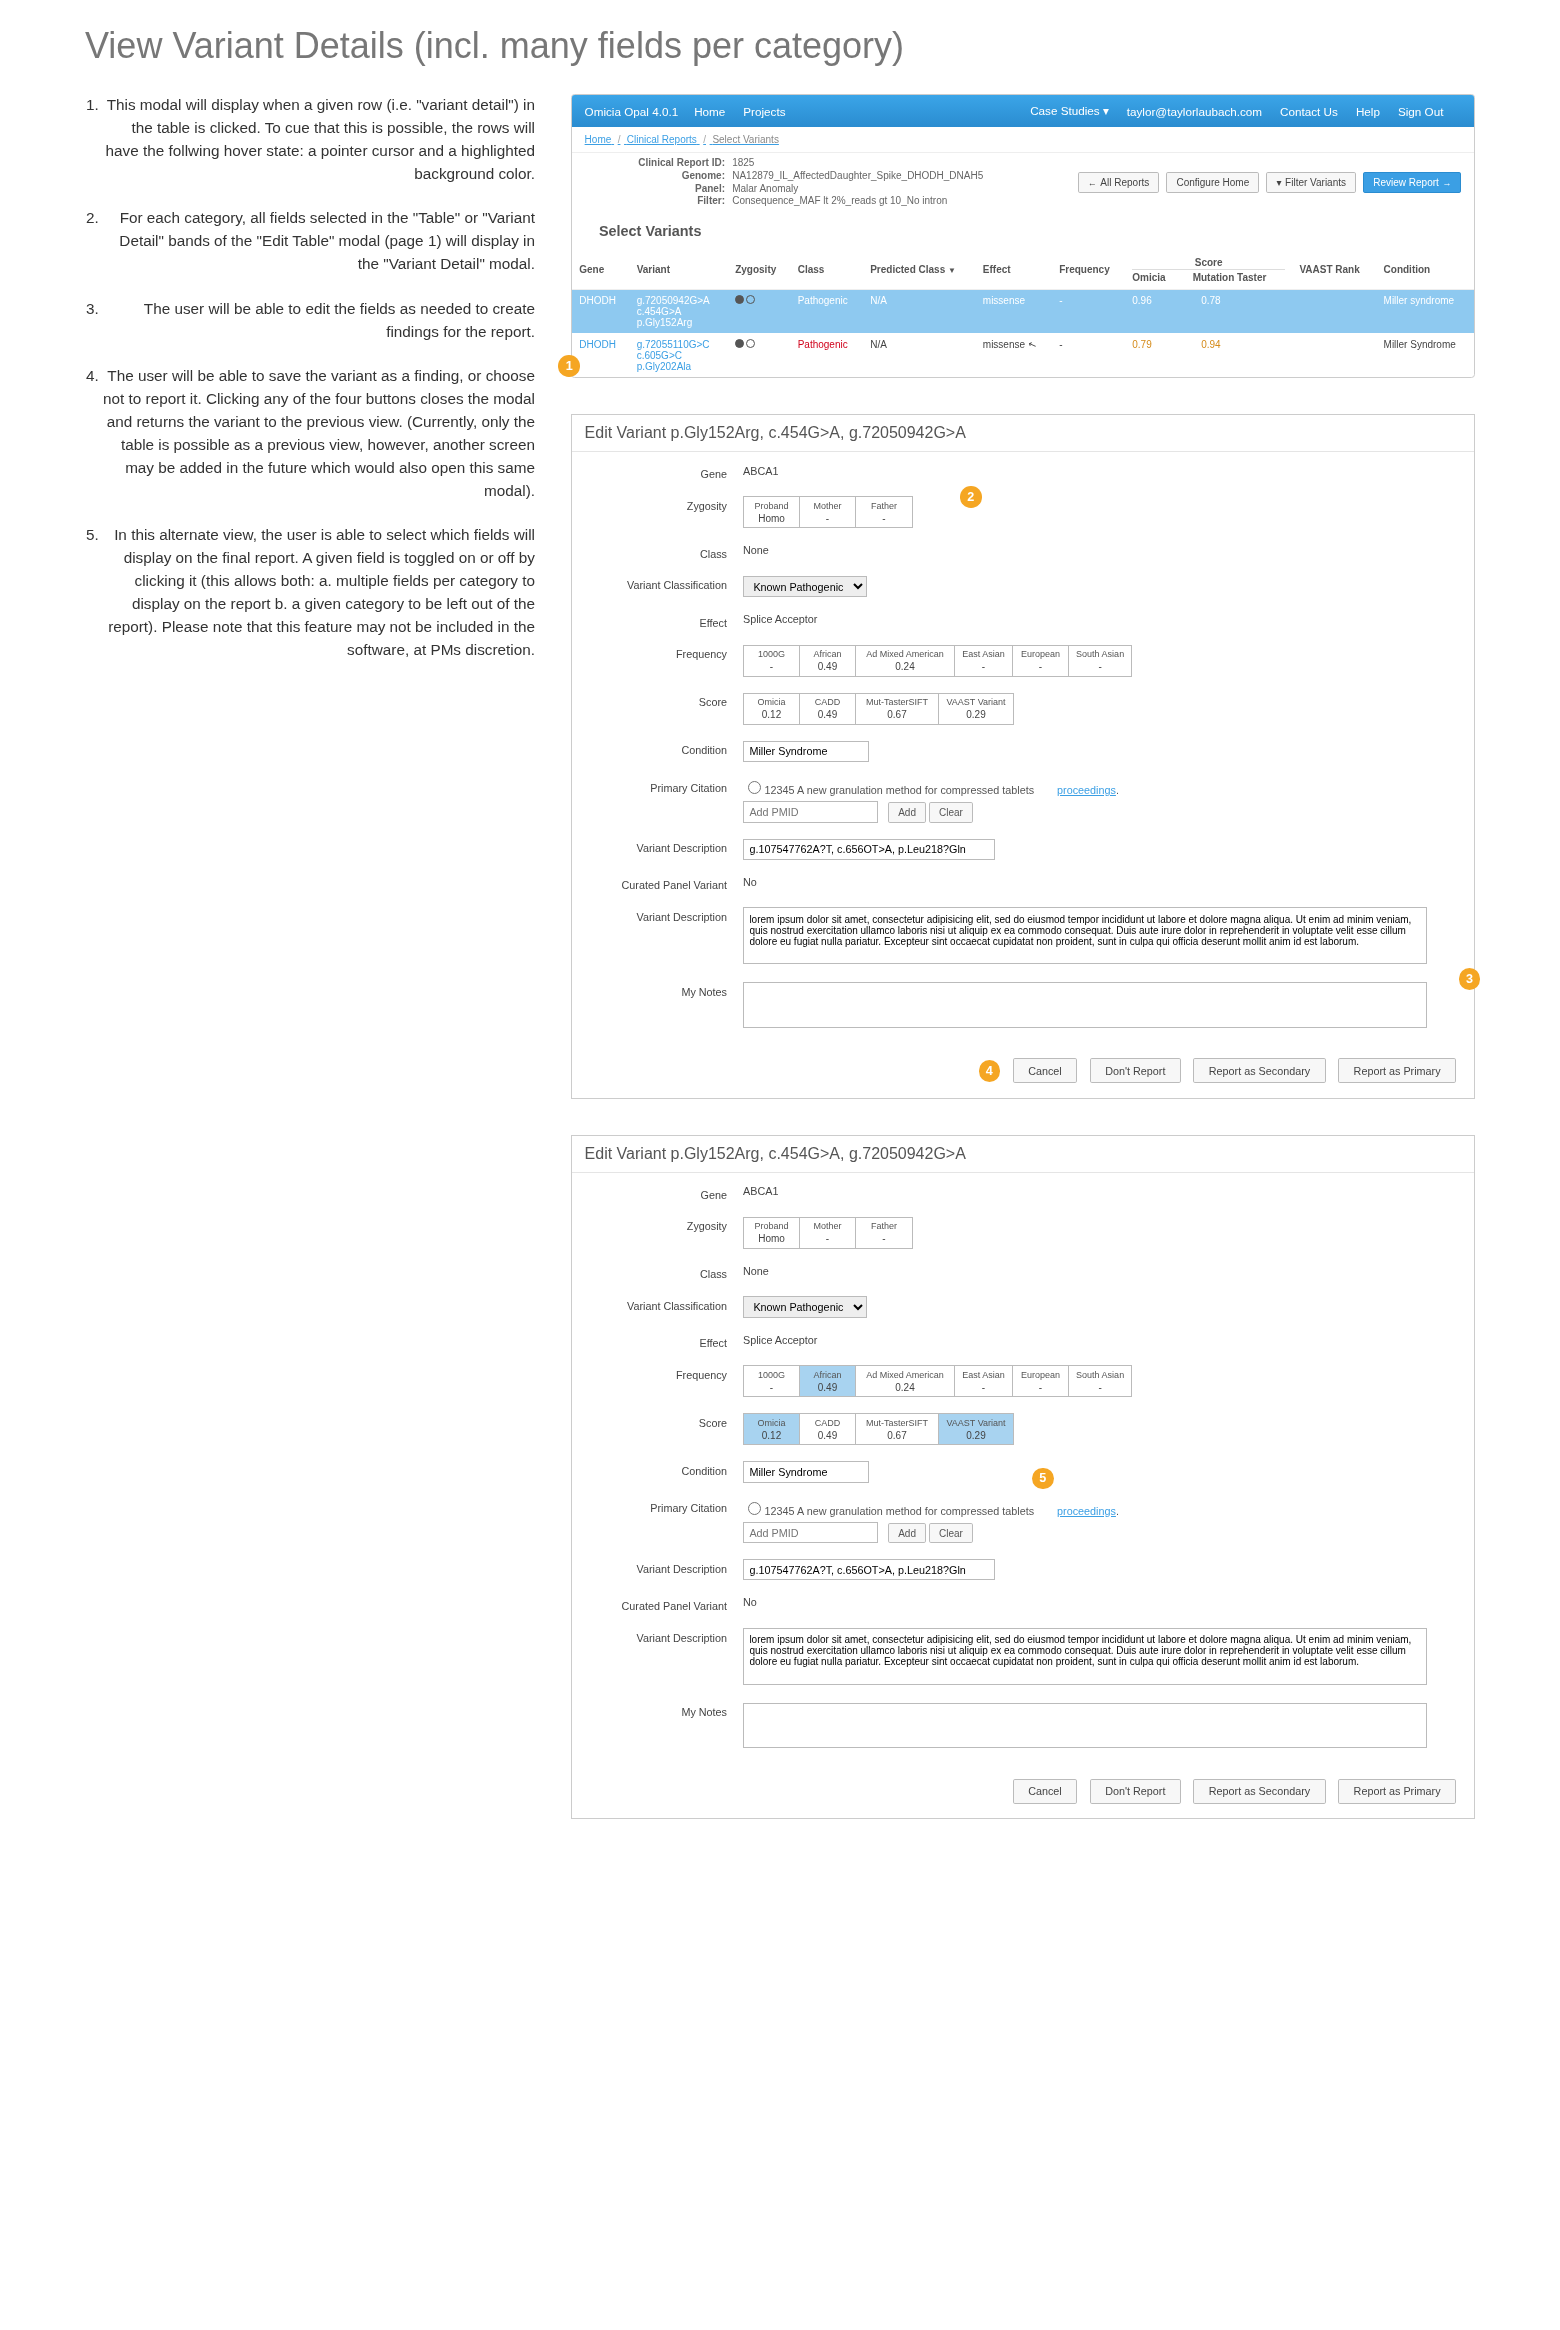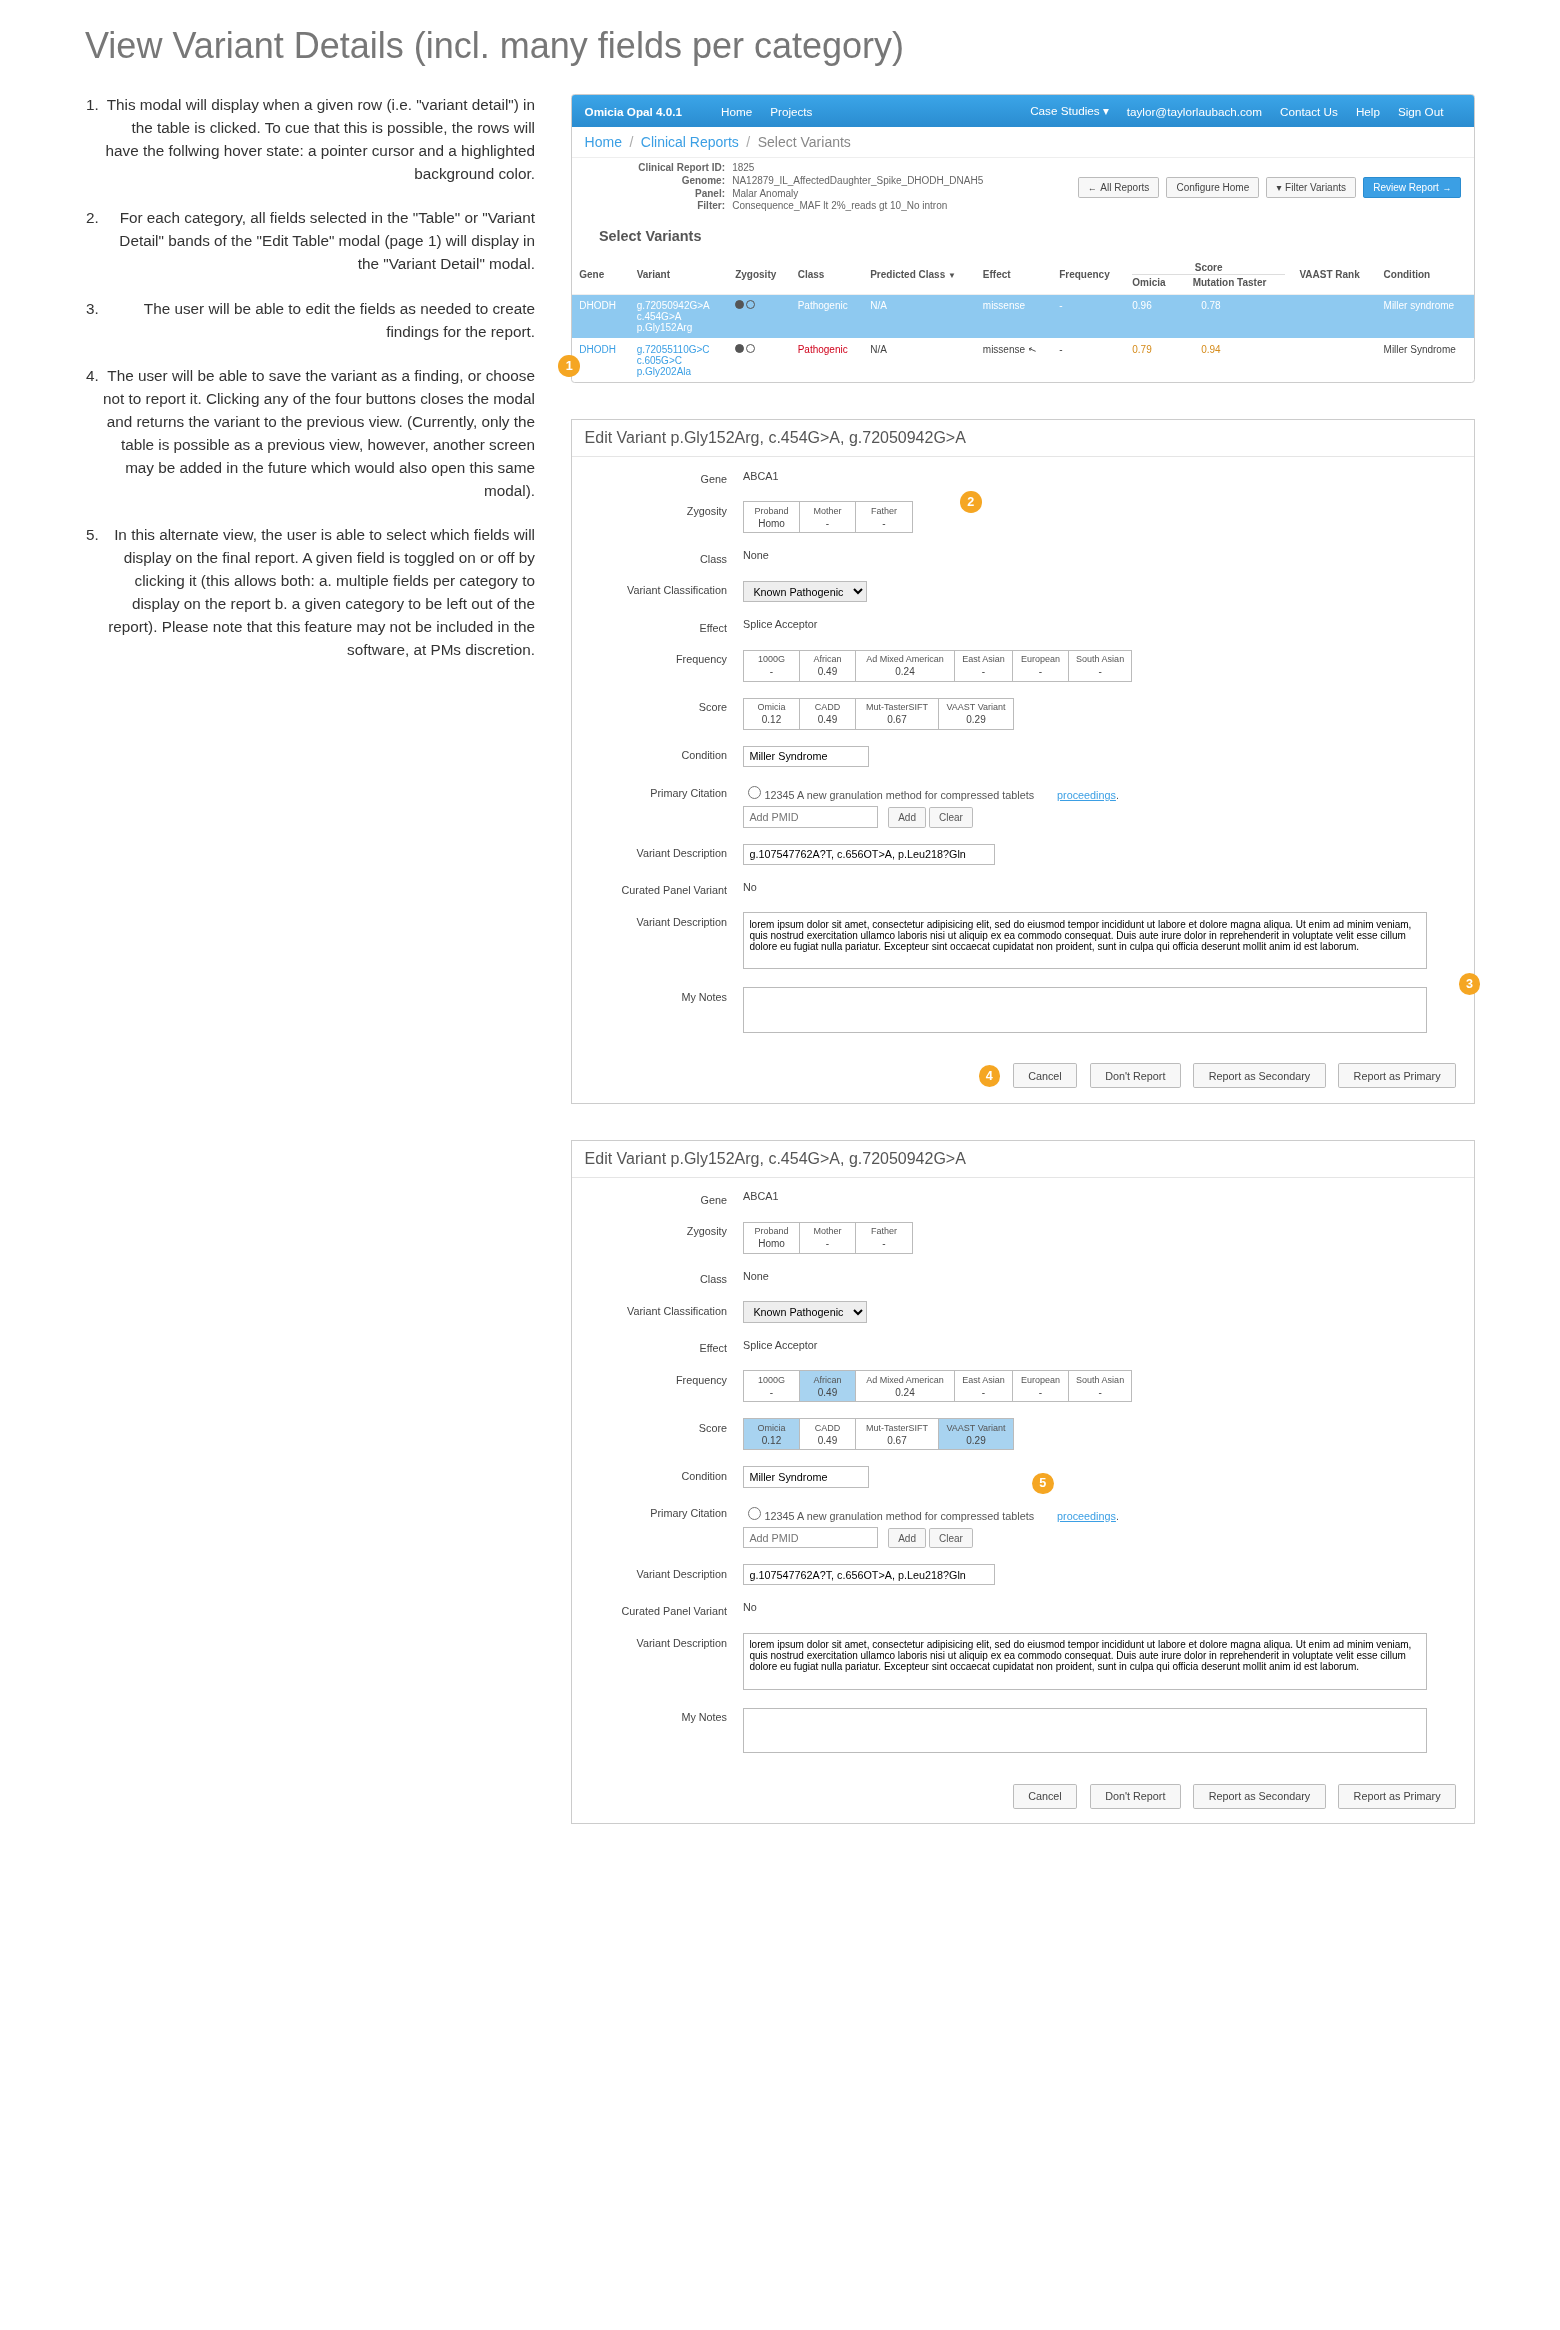--- a/index.html
+++ b/index.html
@@ -21,24 +21,24 @@
   h1{font-weight:300;font-size:36px;color:#777;margin:0 0 27px 0;}
   .cols{display:flex;gap:36px;align-items:flex-start;}
   .left{width:450px;flex-shrink:0;}
   ol.notes{margin:0;padding-left:18px;font-size:15.3px;line-height:1.5;color:#333;text-align:right;}
   ol.notes li{margin-bottom:21.6px;}
   .right{flex:1;display:flex;flex-direction:column;gap:36px;}
 
   
   .app{border:0.9px solid var(--border);border-radius:3.6px;overflow:hidden;background:#fff;}
   .topbar{background:linear-gradient(#3ba5e8,#2a8cd0);height:32px;display:flex;align-items:center;color:#fff;padding:0 12.6px;font-size:11.7px;}
-  .topbar .brand{font-weight:700;margin-right:39px;}
+  .topbar .brand{font-weight:400;margin-right:16px;}
   .topbar .navitem{margin-right:18px;cursor:pointer;}
   .topbar .spacer{flex:1;}
-  .crumbbar{padding:7.2px 12.6px;font-size:14px;color:#3b9fe4;border-bottom:0.9px solid #eee;}
+  .crumbbar{padding:7.2px 12.6px;font-size:10px;color:#3b9fe4;border-bottom:0.9px solid #eee;text-decoration:underline;}
   .crumbbar .sep{color:#aaa;margin:0 3.6px;}
   .crumbbar .cur{color:#888;}
   .info{padding:3.6px 12.6px 9px 54px;display:flex;gap:36px;align-items:center;}
   .infoblock{}
   .kv{display:flex;font-size:10px;margin-bottom:1.8px;}
   .kv .k{width:99px;text-align:right;color:#666;font-weight:600;margin-right:7.2px;}
   .kv .v{color:#666;}
   .buttons-row{margin-left:auto;display:flex;gap:7.2px;}
   .btn{border:0.9px solid #bbb;background:#f7f7f7;padding:3.6px 9px;font-size:10px;border-radius:1.8px;cursor:pointer;display:inline-flex;align-items:center;gap:3.6px;white-space:nowrap;}
   .btn.primary{background:var(--blue);color:#fff;border-color:var(--blue2);}

